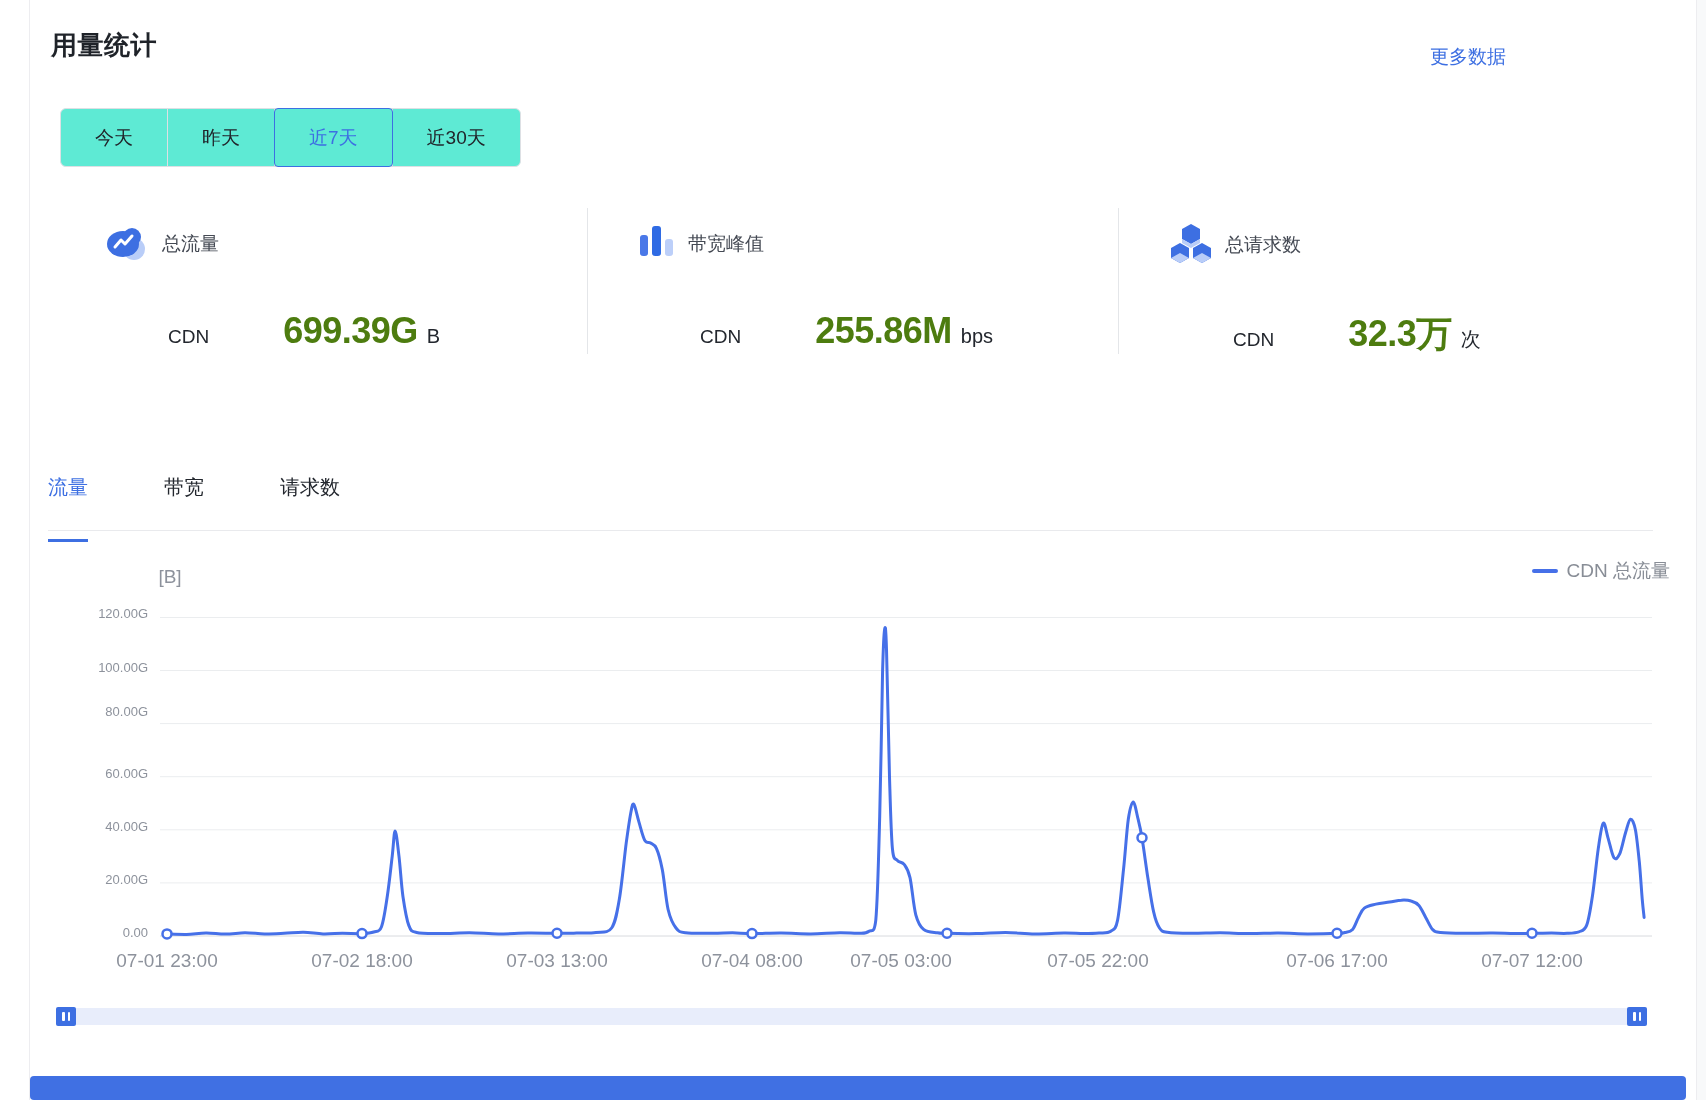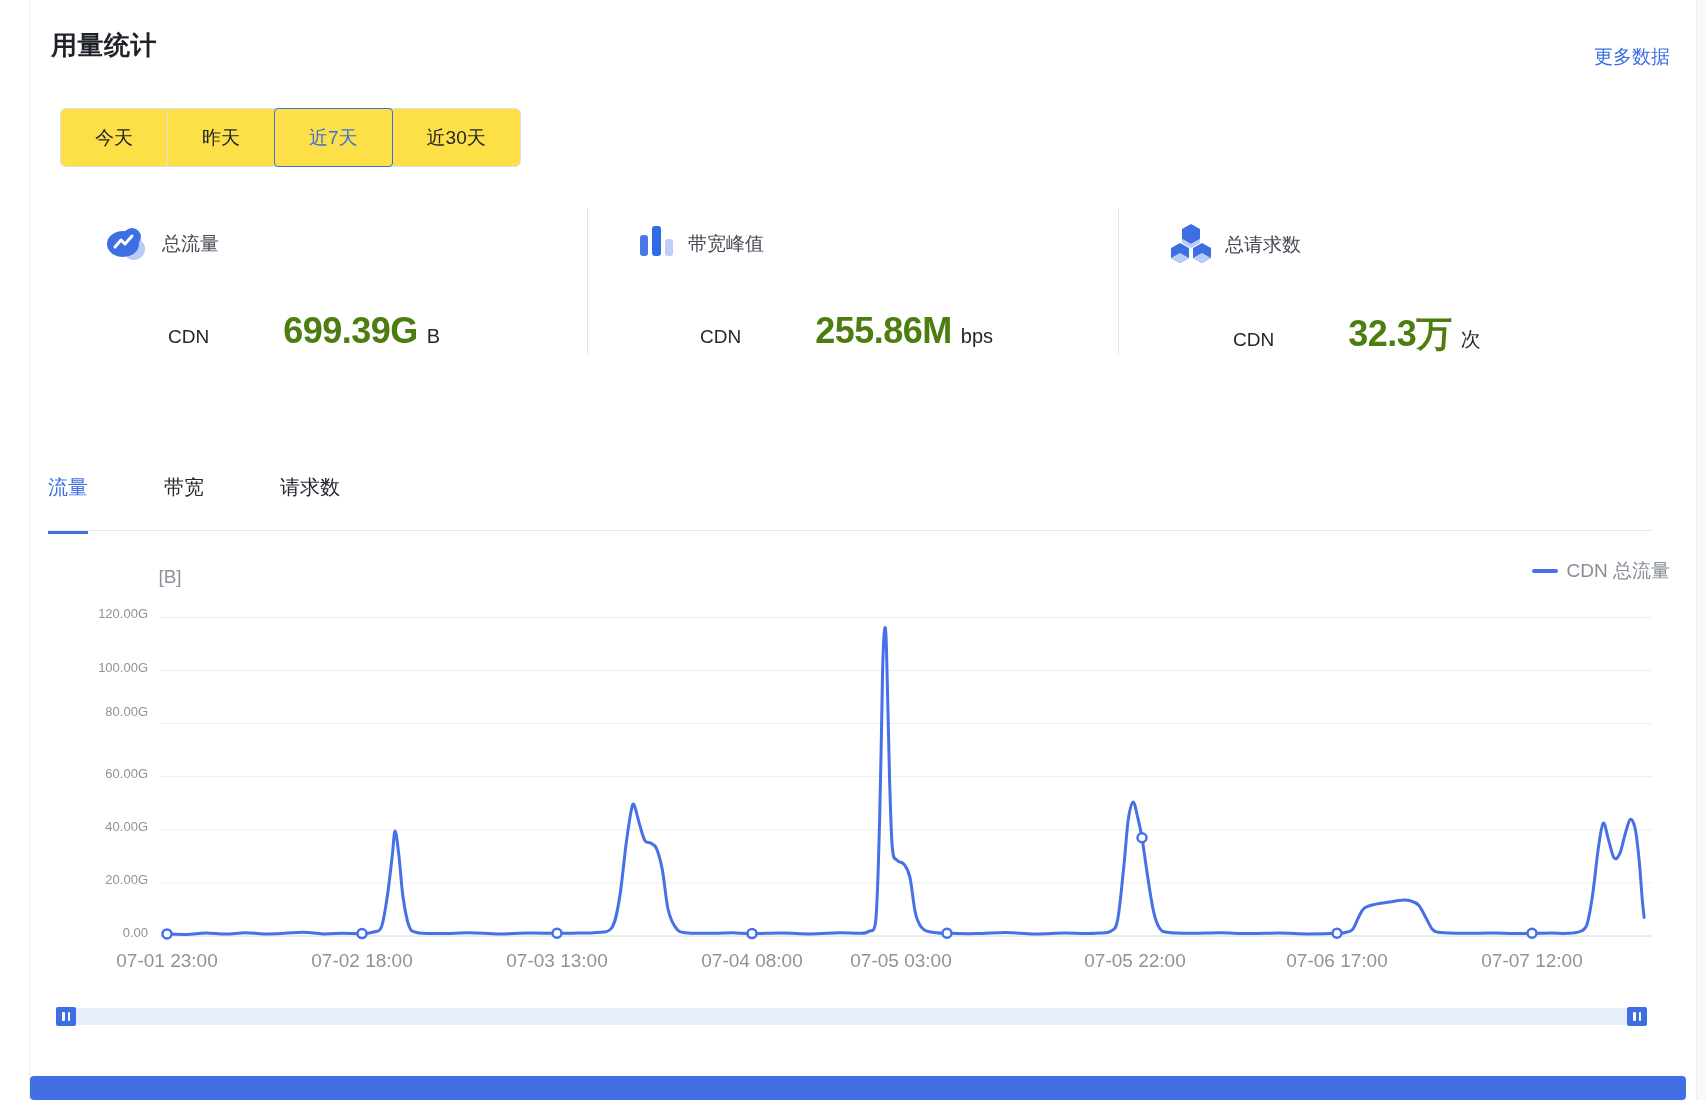--- a/index.html
+++ b/index.html
@@ -10,24 +10,24 @@
   }
   .abs{position:absolute;}
 
   
   .v-line-left{left:29px;top:0;width:1px;height:1100px;background:#ededf0;}
   .v-line-right{left:1696px;top:0;width:1px;height:1100px;background:#ededf0;}
   .right-gutter{left:1697px;top:0;width:9px;height:1100px;background:#f8f9fa;}
 
   
   .page-title{left:51px;top:28px;font-size:26px;font-weight:700;letter-spacing:.5px;font-family:Liberation Mono, monospace;}
-  .more-link{left:1430px;top:44px;width:240px;text-align:right;font-size:19px;color:#3d6fe2;cursor:pointer;}
-
-  
-  .range-tabs{left:60px;top:108px;height:57px;display:flex;background:#fde047;
+  .more-link{left:1430px;top:44px;width:240px;font-size:19px;color:#3d6fe2;cursor:pointer;}
+
+  
+  .range-tabs{left:60px;top:108px;height:57px;display:flex;background:#5eead4;
     border:1px solid #dde0e4;border-radius:6px;}
   .range-tab{display:flex;align-items:center;justify-content:center;
     padding:0 34px;font-size:19px;color:#21252b;cursor:pointer;position:relative;
     border-right:1px solid #dde0e4;}
   .range-tab:last-child{border-right:none;}
   .range-tab.active{color:#3d6fe2;}
   .range-tab.active::after{content:"";position:absolute;inset:-1px;
     border:1px solid #3d6fe2;border-radius:4px;pointer-events:none;}
 
   
@@ -36,21 +36,21 @@
   .stat-label{font-size:19px;color:#454a54;}
   .stat-value-row{position:absolute;left:78px;top:100px;display:flex;align-items:baseline;}
   .stat-product{font-size:19px;font-weight:500;color:#23272e;}
   .stat-gap{width:74px;}
   .stat-value{font-size:36px;font-weight:700;color:#4d7c0f;letter-spacing:-0.5px;}
   .stat-unit{font-size:20px;color:#23272e;margin-left:9px;}
   .card-divider{top:208px;width:1px;height:146px;background:#e4e6e9;}
 
   
   .metric-tabs{left:48px;top:474px;display:flex;gap:76px;}
-  .metric-tab{font-size:20px;color:#23272e;cursor:pointer;padding-bottom:30px;
+  .metric-tab{font-size:20px;color:#23272e;cursor:pointer;padding-bottom:38px;
     border-bottom:3px solid transparent;}
   .metric-tab.active{color:#3d6fe2;border-bottom-color:#3d6fe2;}
   .tabs-divider{left:48px;top:530px;width:1605px;height:1px;background:#e9eaed;}
 
   
   .unit-label{left:140px;top:566px;width:60px;text-align:center;font-size:19px;color:#8d929c;}
   .legend{left:1380px;top:558px;width:290px;display:flex;align-items:center;
     justify-content:flex-end;gap:9px;}
   .legend-dash{width:26px;height:4px;border-radius:2px;background:#4670e8;}
   .legend-text{font-size:19px;color:#888d96;}
@@ -173,21 +173,21 @@
     <div class="abs ytick" style="top: 704px;">80.00G</div>
     <div class="abs ytick" style="top: 765.73px;">60.00G</div>
     <div class="abs ytick" style="top: 818.82px;">40.00G</div>
     <div class="abs ytick" style="top: 871.91px;">20.00G</div>
     <div class="abs ytick" style="top: 925px;">0.00</div>
     <div class="abs xtick" style="left: 82px;">07-01 23:00</div>
     <div class="abs xtick" style="left: 277px;">07-02 18:00</div>
     <div class="abs xtick" style="left: 472px;">07-03 13:00</div>
     <div class="abs xtick" style="left: 667px;">07-04 08:00</div>
     <div class="abs xtick" style="left: 816px; text-align: center;">07-05 03:00</div>
-    <div class="abs xtick" style="left: 1050px;">07-05 22:00</div>
+    <div class="abs xtick" style="left: 1013px;">07-05 22:00</div>
     <div class="abs xtick" style="left: 1252px;">07-06 17:00</div>
     <div class="abs xtick" style="left: 1447px;">07-07 12:00</div>
   </div>
 <svg id="chart-svg" class="abs" width="1706" height="1100">
     <line x1="160" y1="617.5" x2="1652" y2="617.5" stroke="#EBEDEF" stroke-width="1"></line>
     <line x1="160" y1="670.5" x2="1652" y2="670.5" stroke="#EBEDEF" stroke-width="1"></line>
     <line x1="160" y1="723.6" x2="1652" y2="723.6" stroke="#EBEDEF" stroke-width="1"></line>
     <line x1="160" y1="776.7" x2="1652" y2="776.7" stroke="#EBEDEF" stroke-width="1"></line>
     <line x1="160" y1="829.8" x2="1652" y2="829.8" stroke="#EBEDEF" stroke-width="1"></line>
     <line x1="160" y1="882.9" x2="1652" y2="882.9" stroke="#EBEDEF" stroke-width="1"></line>

